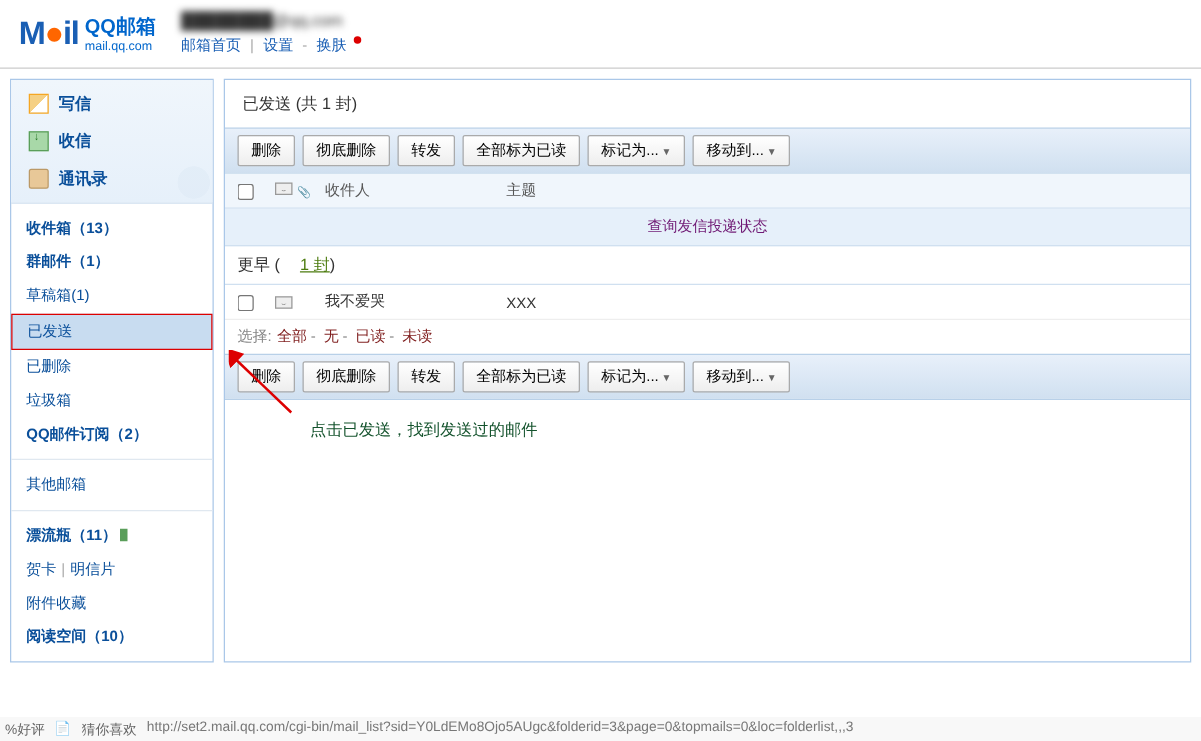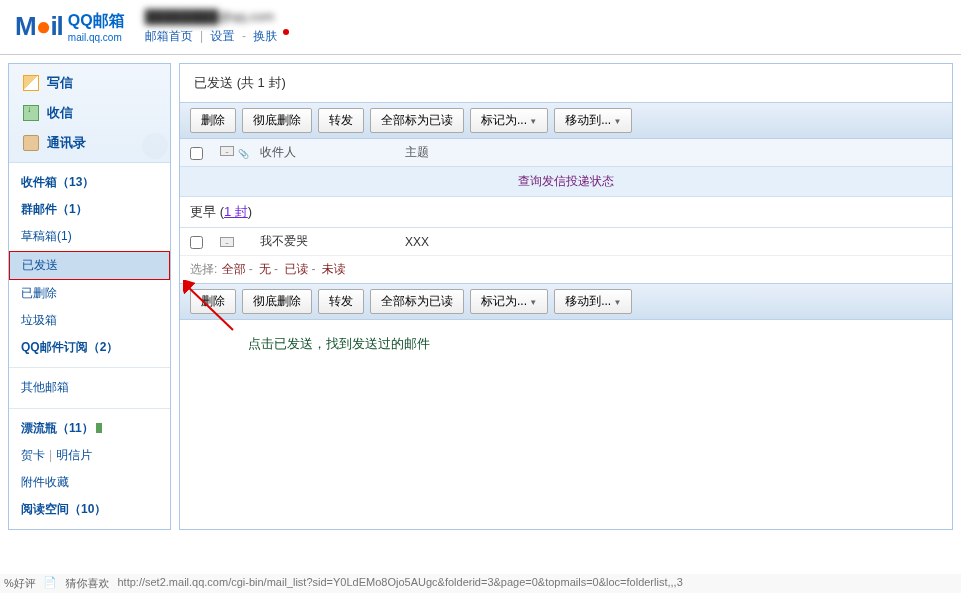--- a/index.html
+++ b/index.html
@@ -54,21 +54,21 @@
     .col-check { width: 30px; }
     .col-icon { width: 40px; display: flex; gap: 4px; }
     .col-from { width: 145px; }
     .col-subject { flex: 1; }
     
     .status-link { text-align: center; padding: 6px; background: #e6f0fa; border-bottom: 1px solid #d0e0f0; }
     .status-link a { color: #701a75; text-decoration: none; }
     
     .section-header { padding: 6px 10px; font-size: 13px; color: #333; border-bottom: 1px solid #d0e0f0; }
     .section-header .sub { color: #333; }
-    .section-header .sub a { color: #6d28d9; text-decoration: underline; }
+    .section-header .sub a { color: #4d7c0f; text-decoration: underline; margin-left: 16px; }
     
     .mail-row { display: flex; align-items: center; padding: 5px 10px; border-bottom: 1px solid #eee; }
     
     .select-bar { padding: 5px 10px; color: #888; }
     .select-bar a { color: #7f1d1d; text-decoration: none; margin: 0 1px; }
     .select-bar .sep { color: #888; margin: 0 2px; }
     
     .annotation-arrow { position: absolute; left: 183px; top: 280px; pointer-events: none; }
     .annotation-text { position: absolute; left: 248px; top: 335px; color: #14532d; font-size: 13px; }
     

